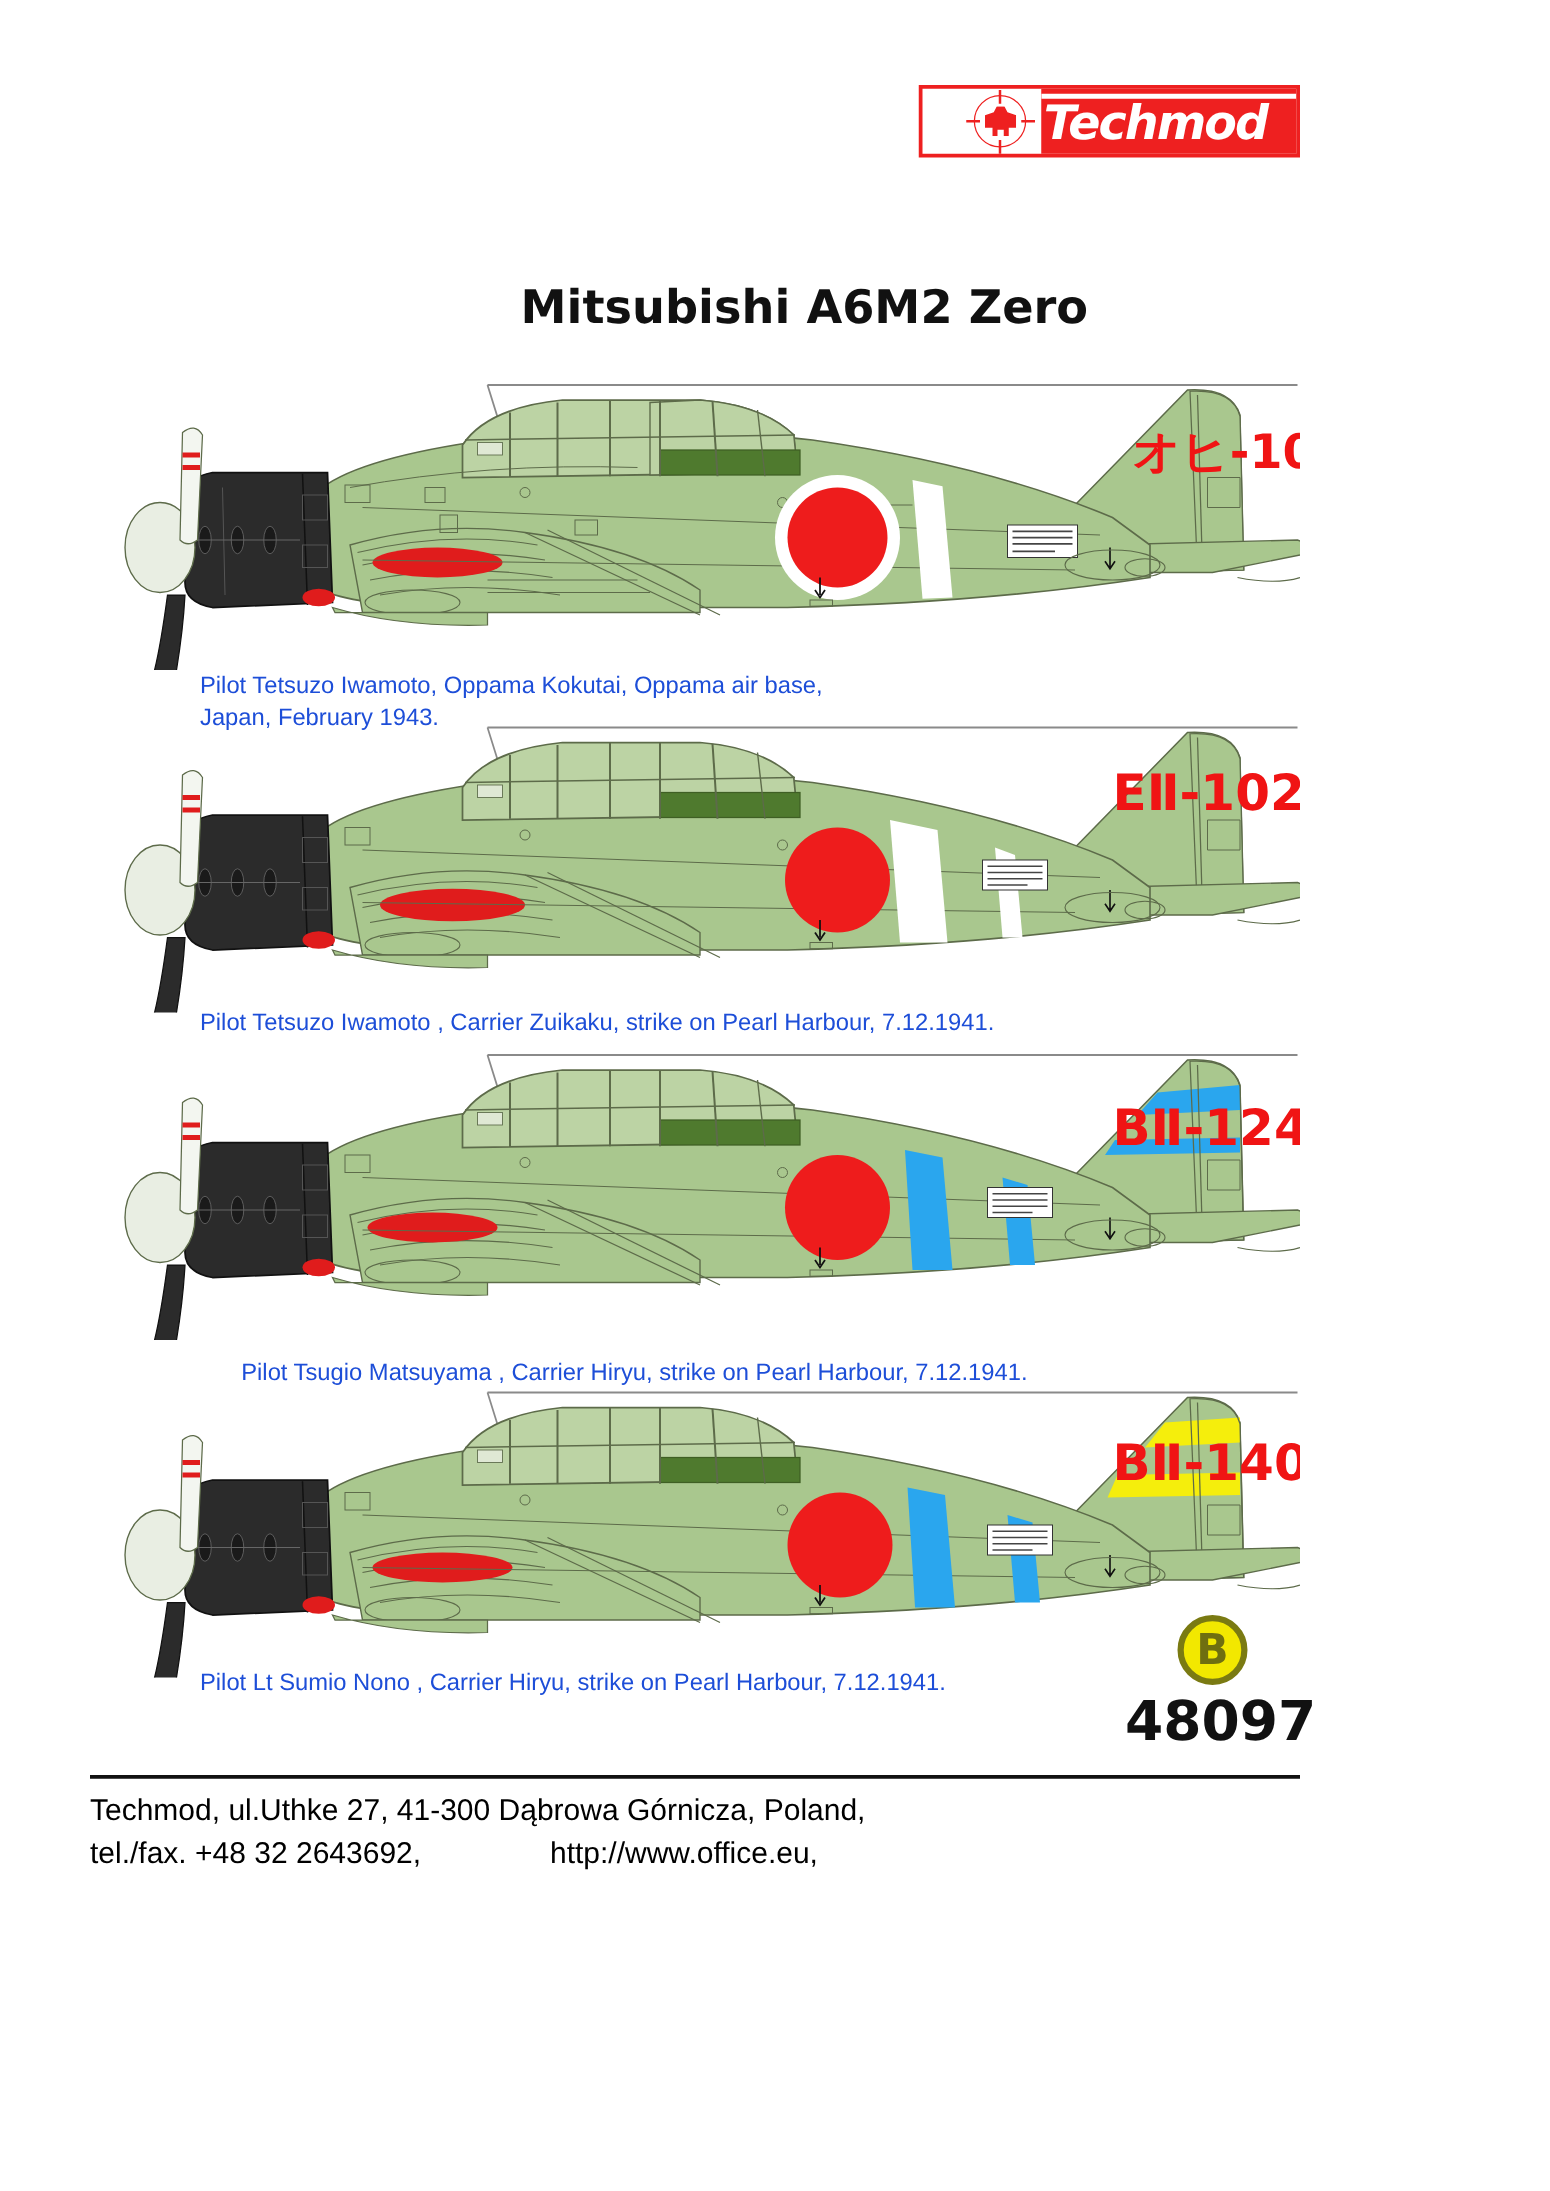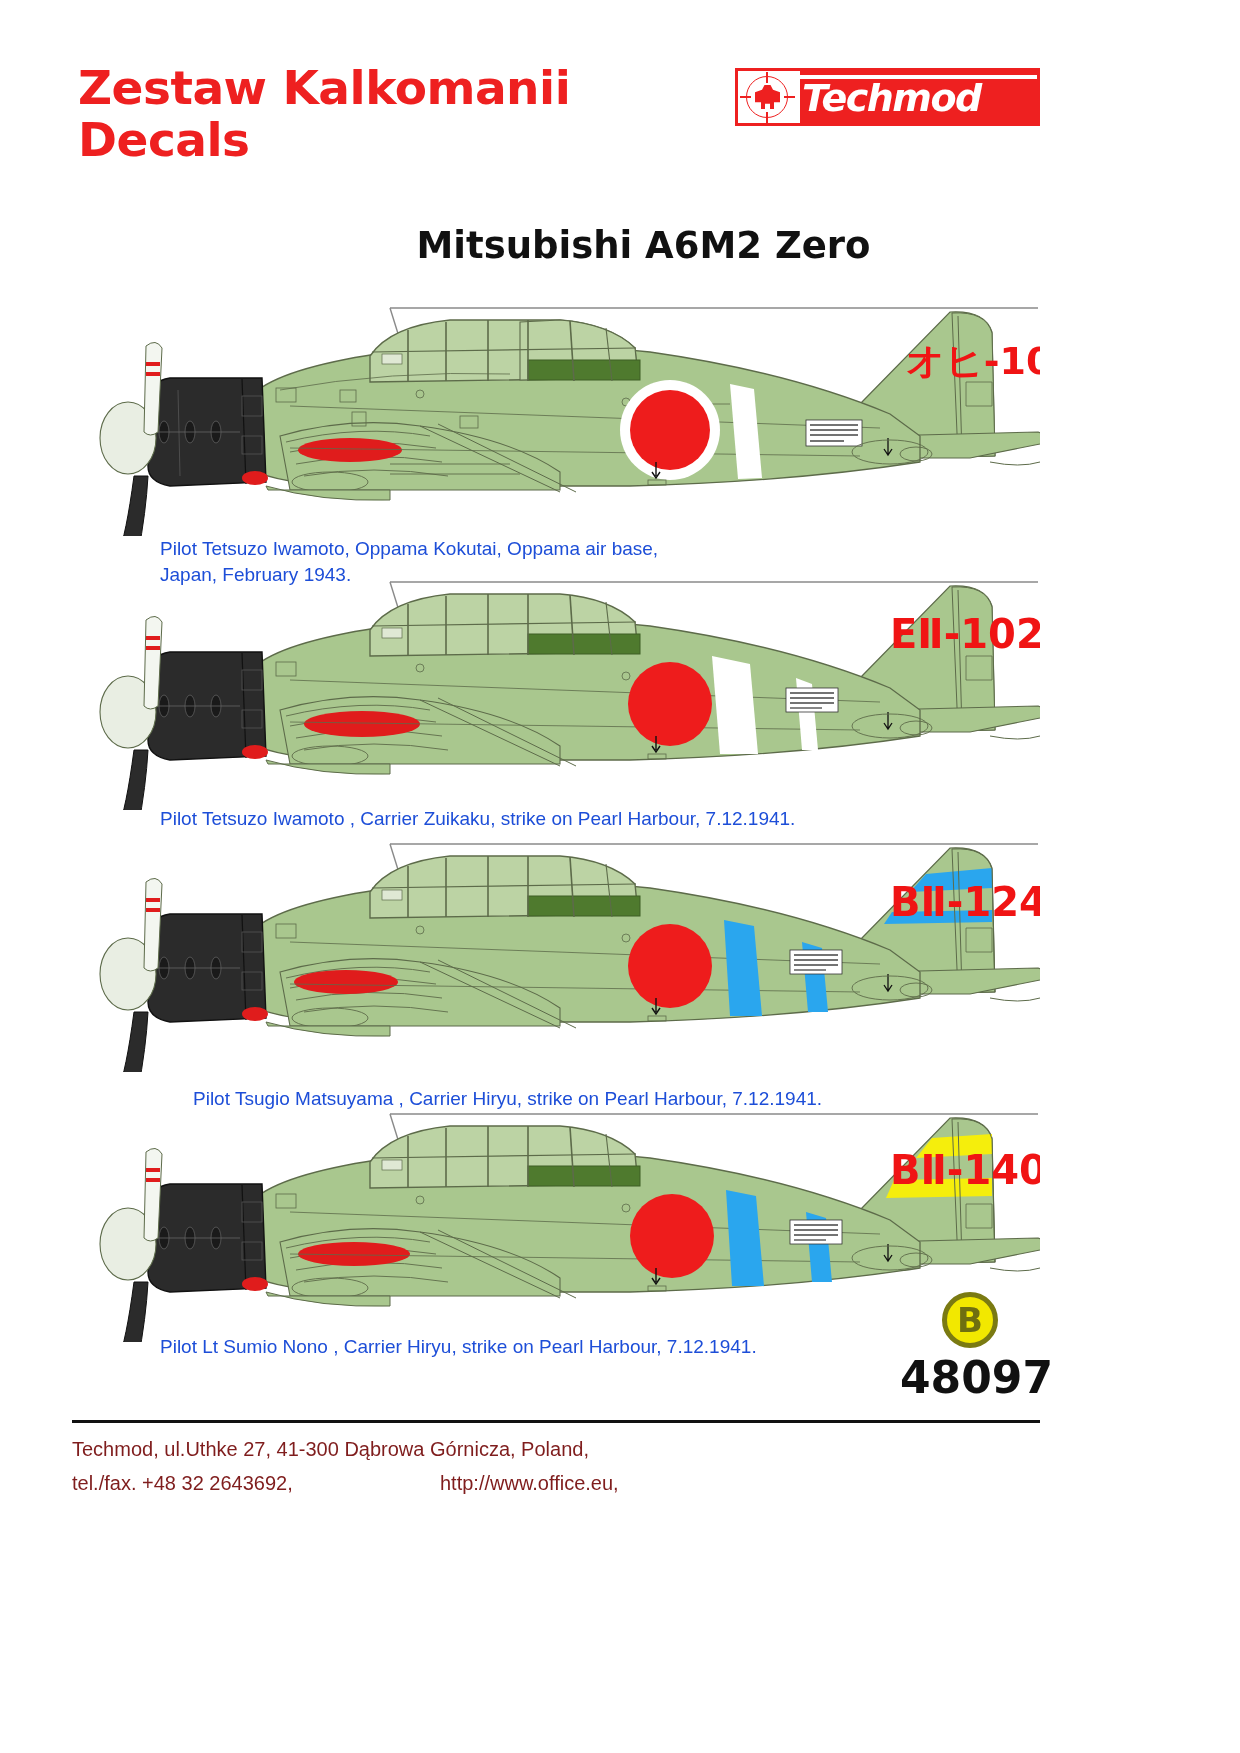--- a/index.html
+++ b/index.html
@@ -14,21 +14,21 @@
   .hdr-title{
     position:absolute;left:78px;top:62px;width:620px;
     color:#ee2020;font-weight:bold;font-size:47px;line-height:52px;
     letter-spacing:-0.5px;font-family:"DejaVu Sans",sans-serif;
   }
   .hdr-title span{display:block;}
 
   .logo{
     position:absolute;left:735px;top:68px;width:305px;height:58px;
     border:3px solid #ee2020;box-sizing:border-box;background:#fff;
-    display:flex;align-items:stretch;
+    display:flex;align-items:stretch;padding-left:33px;
   }
   .logo-mark{width:62px;position:relative;flex:0 0 62px;}
   .logo-mark .ring{
     position:absolute;left:8px;top:5px;width:42px;height:42px;border-radius:50%;
     border:1px solid #ee2020;box-sizing:border-box;
   }
   .logo-mark .tick{position:absolute;background:#ee2020;}
   .logo-mark .t1{left:28px;top:1px;width:2px;height:11px;}
   .logo-mark .t2{left:28px;top:41px;width:2px;height:11px;}
   .logo-mark .t3{left:2px;top:25px;width:11px;height:2px;}
@@ -78,37 +78,33 @@
     display:flex;align-items:center;justify-content:center;
     font-family:"DejaVu Sans",sans-serif;font-weight:bold;font-size:34px;color:#6f6f10;
   }
   .partno{
     position:absolute;left:900px;top:1352px;width:140px;text-align:right;
     font-family:"DejaVu Sans",sans-serif;font-weight:bold;font-size:44px;color:#111;
   }
   .rule{position:absolute;left:72px;top:1420px;width:968px;height:3px;background:#111;}
   .foot{
     position:absolute;left:72px;top:1432px;width:980px;
-    font-size:20px;color:#7f1d1d;line-height:34px;font-family:"Liberation Sans",sans-serif;
+    font-size:24px;color:#000000;line-height:34px;font-family:"Liberation Sans",sans-serif;
   }
   .foot .row{display:block;position:relative;height:34px;}
   .foot .f2{position:absolute;left:0;}
   .foot .f3{position:absolute;left:368px;}
   .foot .f4{position:absolute;left:690px;}
   svg{display:block;}
 </style>
 </head>
 <body>
 
 <div class="sheet">
 
-  <div class="hdr-title">
-    <span>Zestaw Kalkomanii</span>
-    <span>Decals</span>
-  </div>
 
   <div class="logo">
     <div class="logo-mark">
       <div class="ring"></div>
       <div class="tick t1"></div>
         <div class="tick t2"></div>
       <div class="tick t3"></div>
         <div class="tick t4"></div>
       <div class="plane"></div>
     </div>

